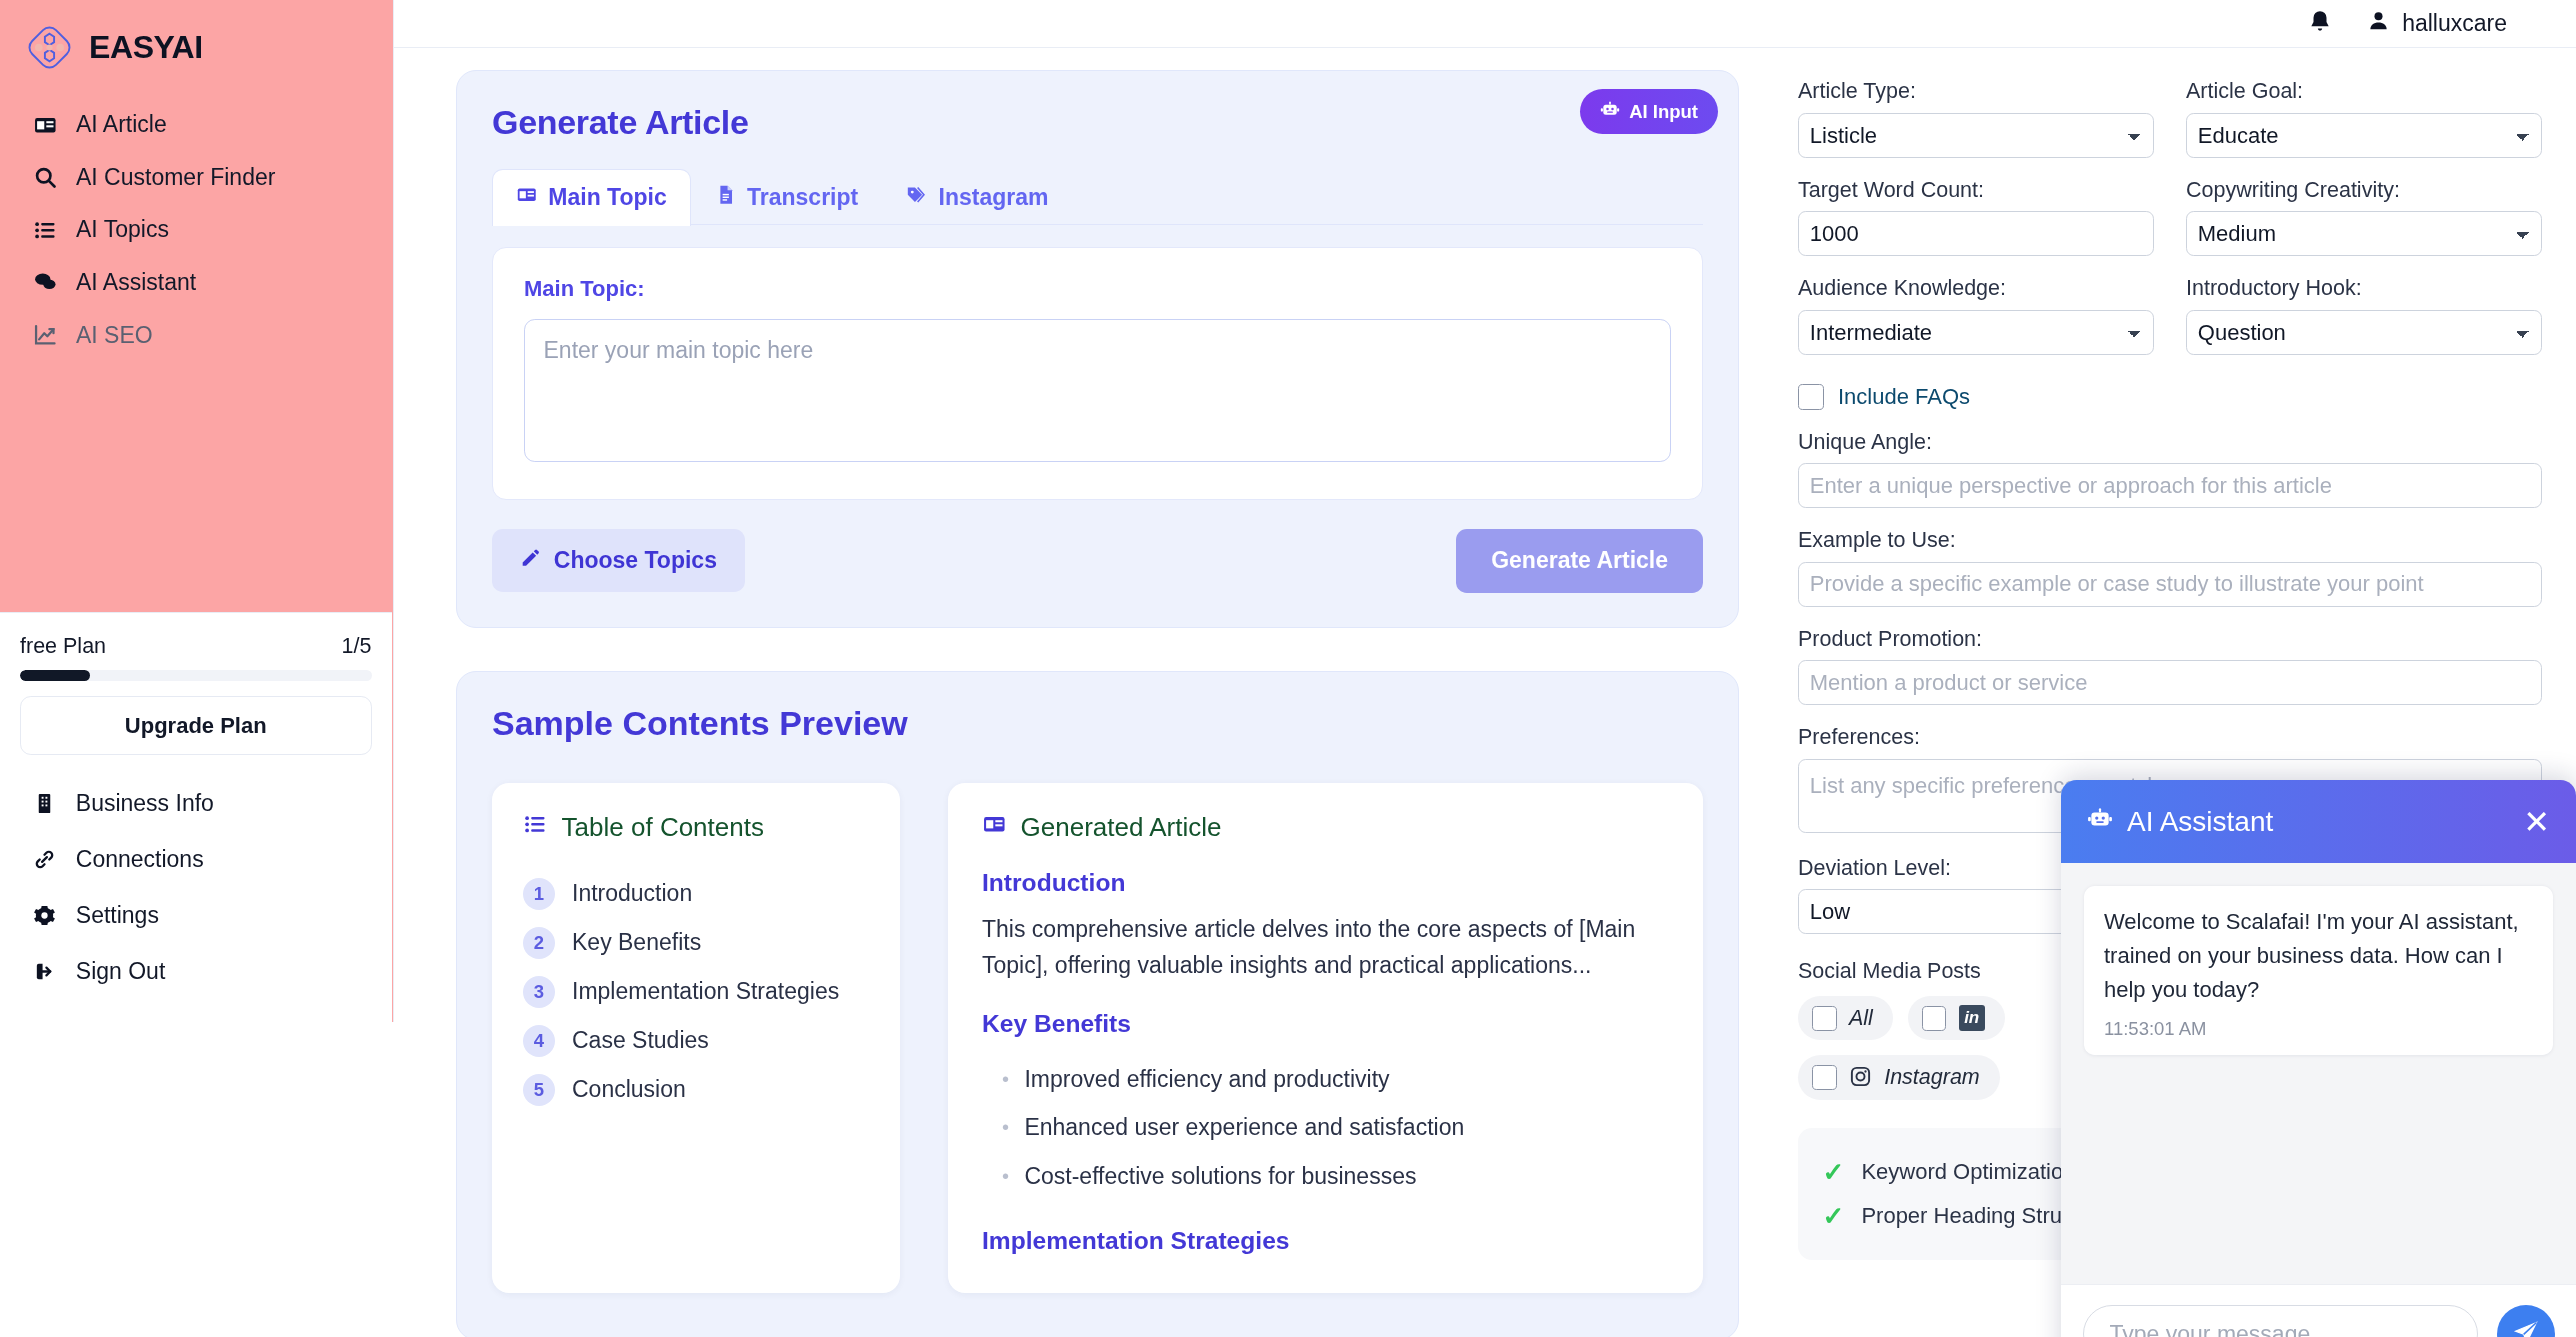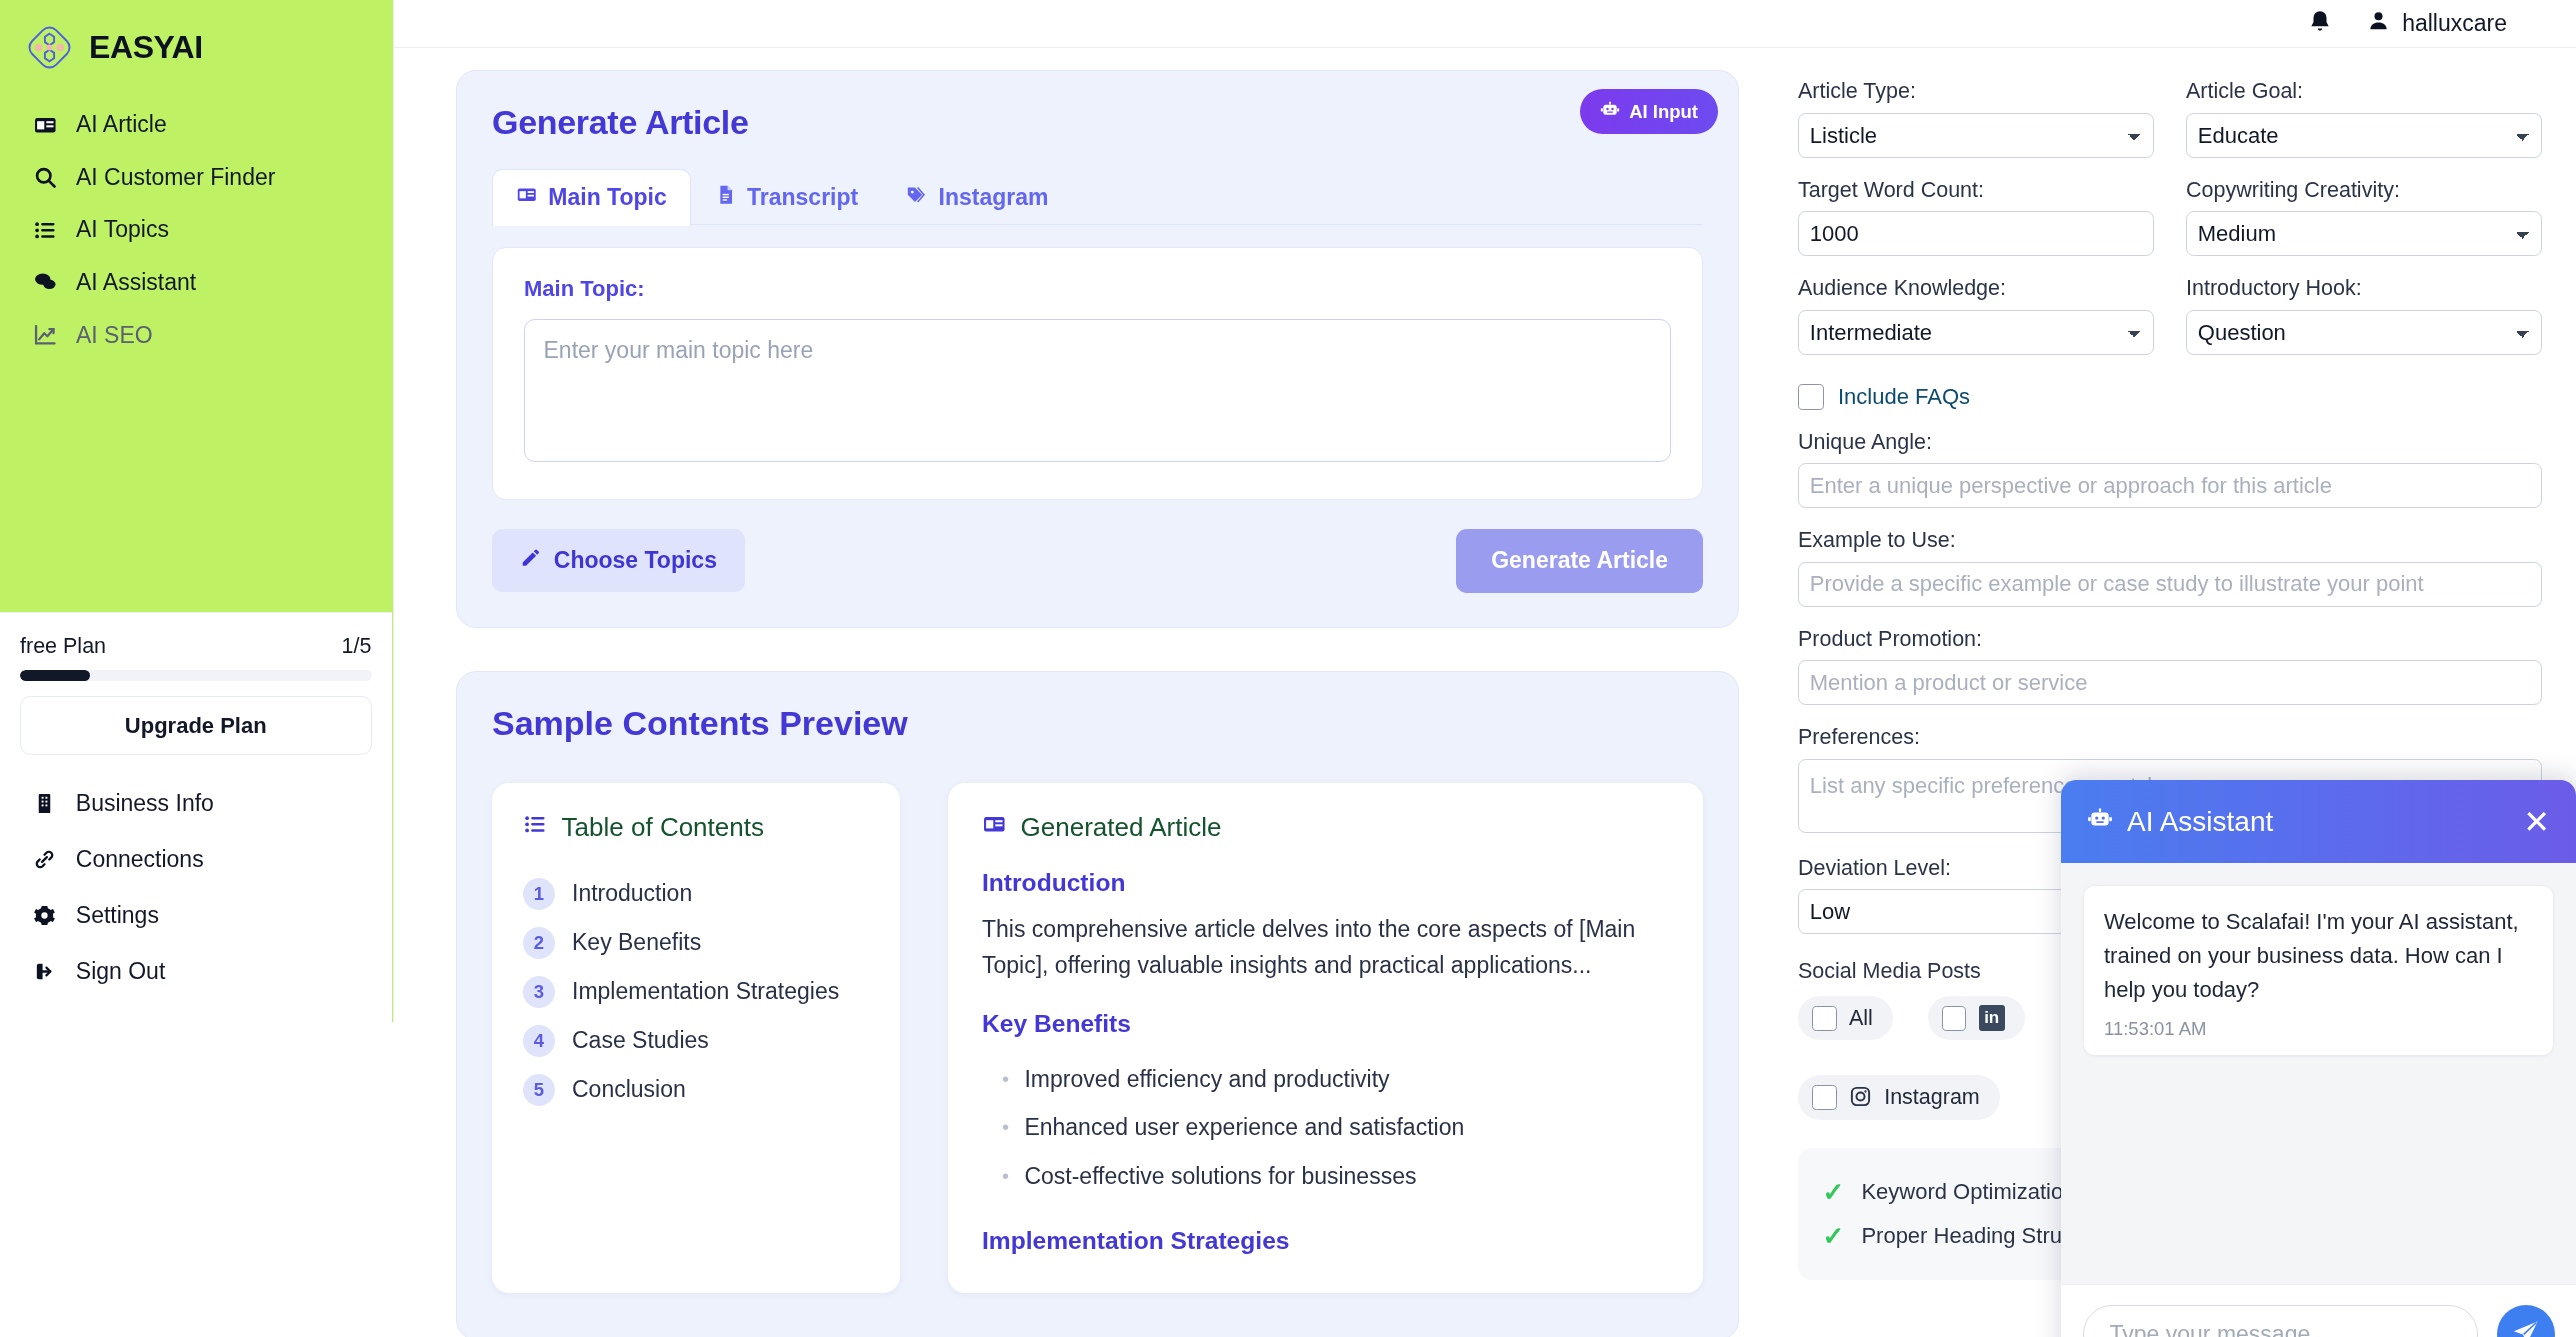--- a/index.html
+++ b/index.html
@@ -7,21 +7,21 @@
     width: 2576px; height: 1338px;
     font-family: "Liberation Sans", sans-serif;
     background: #ffffff;
     overflow: hidden;
   }
   .app { position: relative; width: 2576px; height: 1338px; display: flex; }
 
   
   .sidebar {
     width: 394px; height: 1022px;
-    background: #bef264;
+    background: #fca5a5;
     border-right: 1.5px solid #e9edf5;
     display: flex; flex-direction: column;
     flex: none;
     position: relative;
   }
   .brand { display: flex; align-items: center; gap: 15.4px; padding: 17px 0 0 24.6px; height: 77px; }
   .brand-mark { width: 49px; height: 49px; flex: none; }
   .brand-name { font-size: 32px; font-weight: bold; color: #0d1222; letter-spacing: -0.4px; }
 
   .nav { padding-top: 21.5px; }
@@ -185,21 +185,21 @@
   .ctl::placeholder { color: #aab0bd; }
   .full { grid-column: 1 / -1; }
 
   .chk-row { display: flex; align-items: center; gap: 14px; margin: 9.2px 0 20px 0; grid-column: 1 / -1; }
   .chkbox { width: 26px; height: 26px; border: 1.5px solid #8a93a5; border-radius: 4.6px; background: #fff; flex: none; cursor: pointer; }
   .chk-label { font-size: 22px; color: #0c4a6e; }
 
   .ta-2 { height: 74px; resize: none; padding: 10.8px; line-height: 1.45; }
 
   .social-title { font-size: 21.5px; color: #2b3346; margin: 4.6px 0 12.3px 0; }
-  .pills { display: flex; flex-wrap: wrap; gap: 35px; max-width: 354px; }
+  .pills { display: flex; flex-wrap: wrap; gap: 15px; max-width: 354px; font-style: italic; }
   .pill {
     display: flex; align-items: center; gap: 12.3px;
     background: #f2f3f6; border-radius: 768px;
     padding: 9.2px 20px 9.2px 14px; cursor: pointer;
   }
   .pill .chkbox { width: 24.6px; height: 24.6px; }
   .pill-label { font-size: 21.5px; color: #222a3a; }
   .li-badge { width: 26px; height: 26px; border-radius: 3px; background: #3a4a5e; color:#fff; font-size: 17px; font-weight: bold; display:flex; align-items:center; justify-content:center; }
 
   .feature-card {

